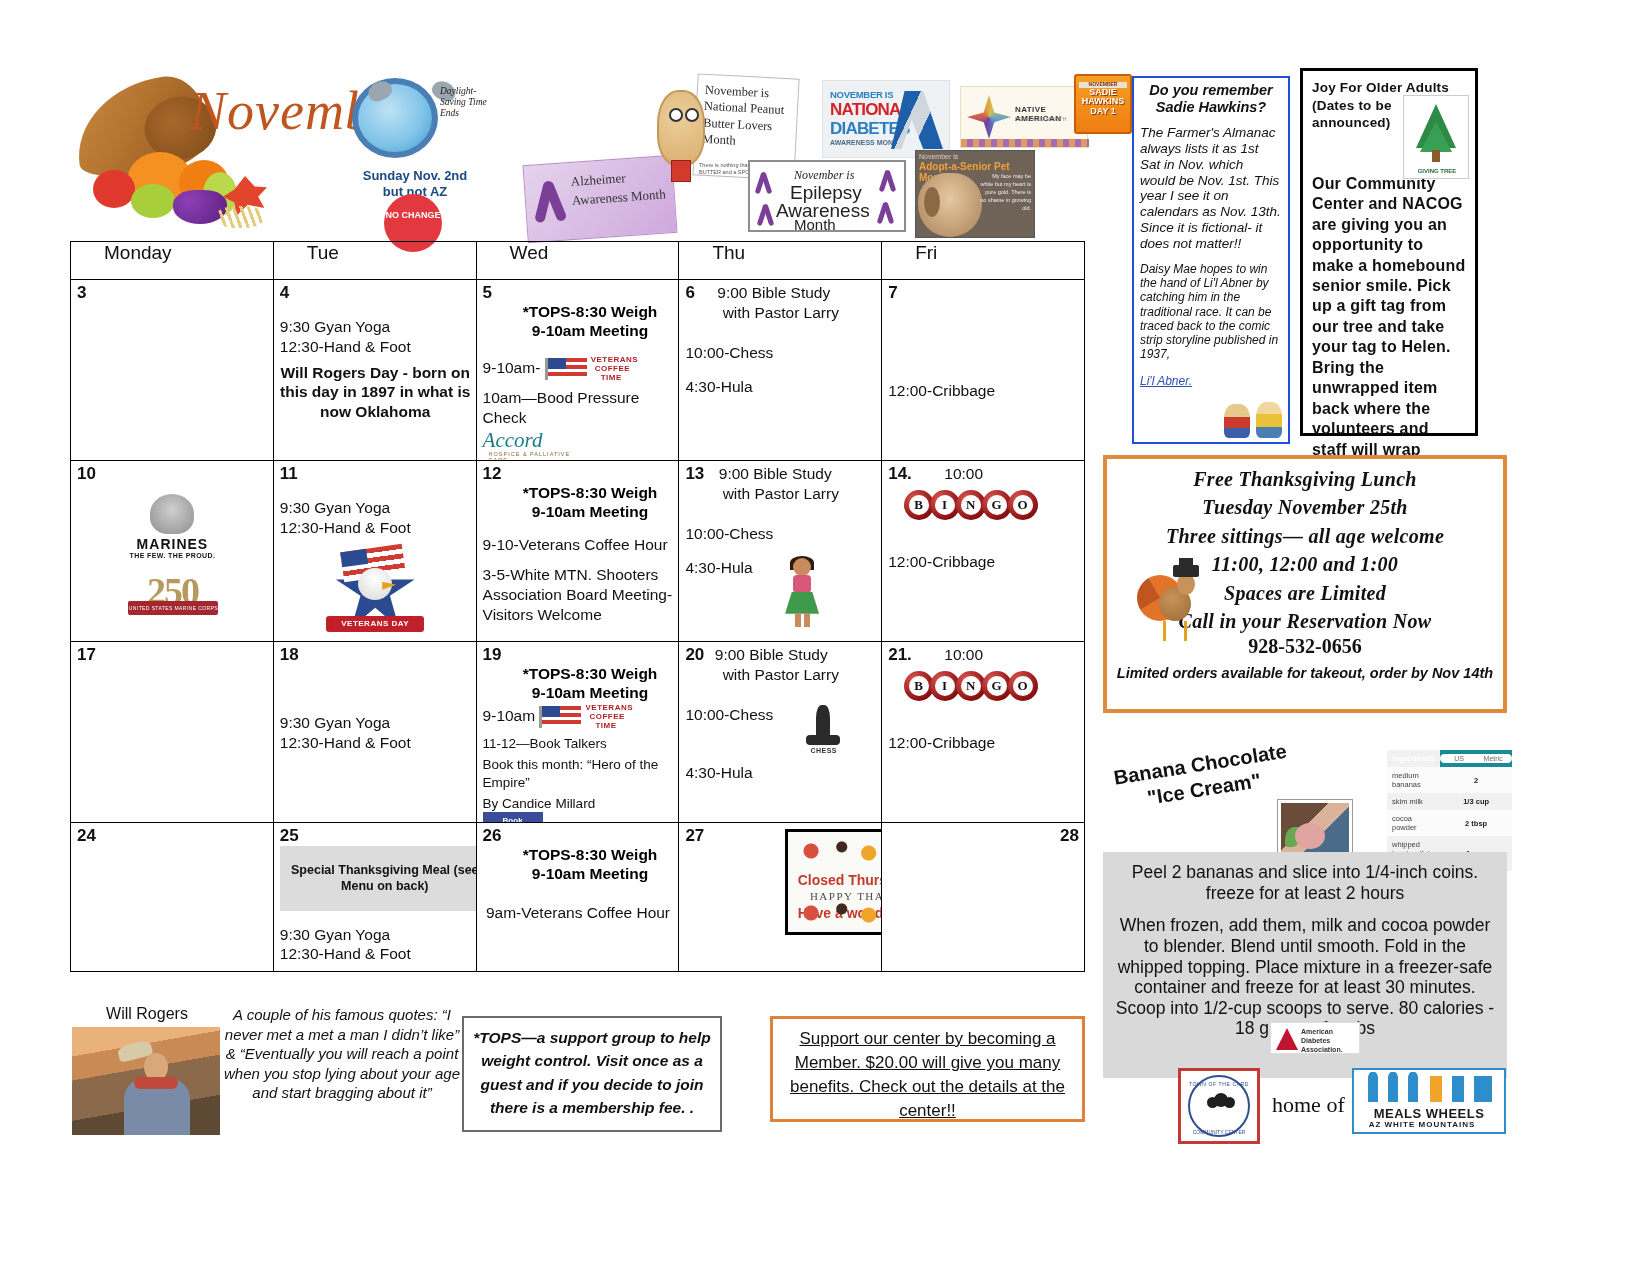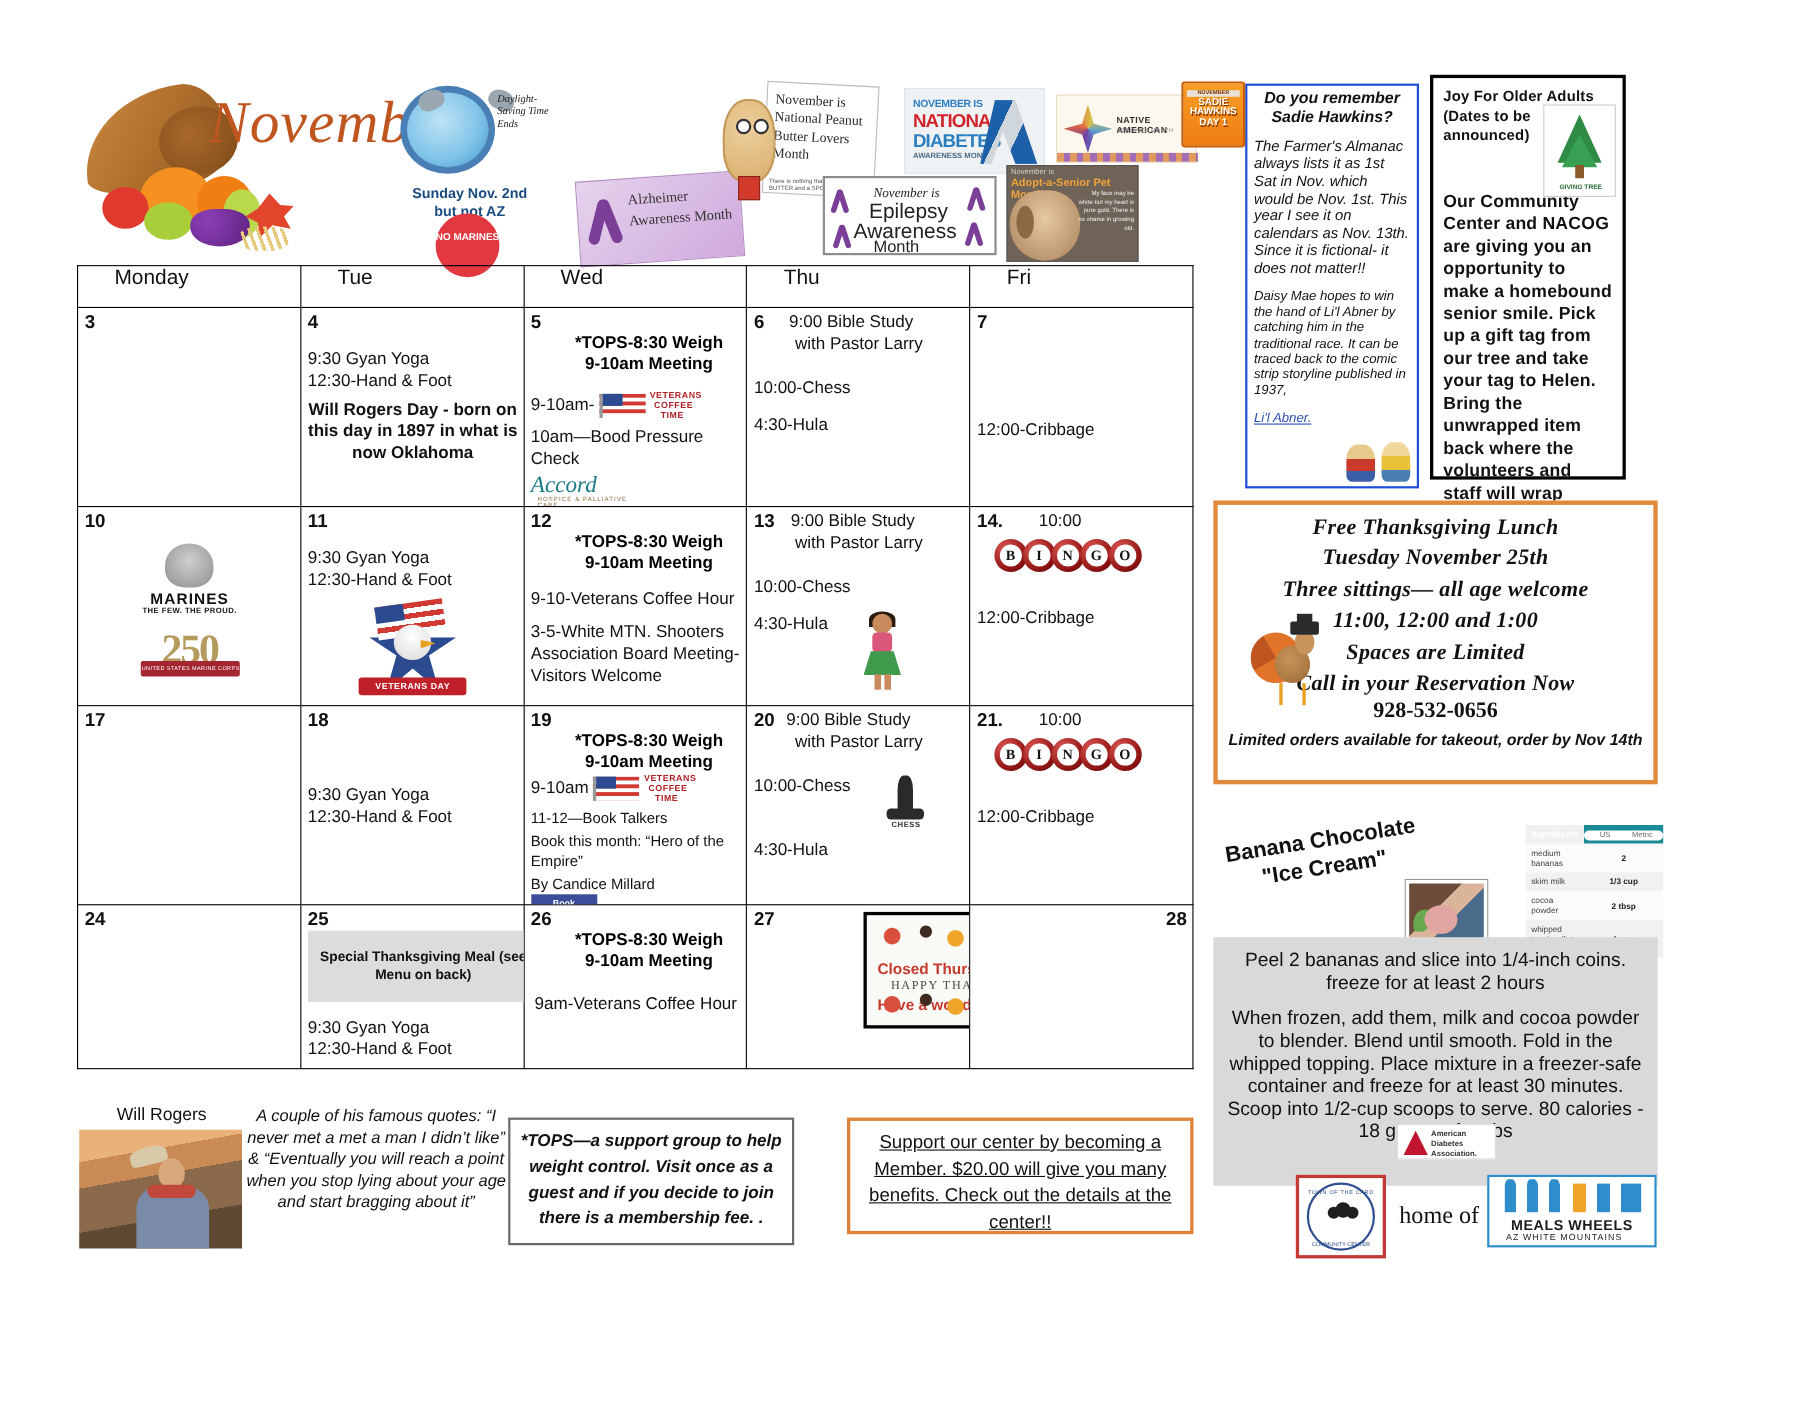--- a/index.html
+++ b/index.html
@@ -45,21 +45,21 @@
     background:repeating-linear-gradient(70deg,#e6c martin 0,#e6c97a 3px,transparent 3px,transparent 6px);
     background:repeating-linear-gradient(70deg,#e6c97a 0,#e6c97a 3px,transparent 3px,transparent 7px);
     border-radius:40%; }
   .nov-word {
     position:absolute; left:120px; top:18px;
     font-family:"Liberation Serif", serif; font-style:italic;
     font-size:54px; color:#c0561f; letter-spacing:1px;
   }
 
   
-  .dst { position:absolute; left:352px; top:72px; width:150px; height:160px; }
+  .dst { position:absolute; left:340px; top:72px; width:150px; height:160px; }
   .clock { position:absolute; left:12px; top:6px; width:86px; height:80px; border-radius:50%;
     background:radial-gradient(circle at 42% 38%,#bfe2f5 0%,#7fc4e8 58%,#3c93c9 100%);
     border:6px solid #4a7fb5; }
   .bell { position:absolute; width:24px; height:18px; background:#9aa6b0; border-radius:50% 50% 40% 40%; }
   .bl{ left:10px; top:-2px; transform:rotate(-25deg);} .br{ left:74px; top:-2px; transform:rotate(25deg);}
   .dstxt { position:absolute; left:100px; top:14px; width:60px; font-style:italic;
     font-family:"Liberation Serif",serif; font-size:9.5px; color:#222; line-height:1.15; }
   .dst-line { position:absolute; left:0; top:96px; width:150px; text-align:center;
     font-weight:bold; font-size:13px; color:#1a4a82; font-family:"Liberation Sans",sans-serif; }
   .dst-line2 { position:absolute; left:0; top:112px; width:150px; text-align:center;
@@ -409,21 +409,21 @@
       #2e8ecb 106px 118px);
   }
   .mow .dots{ position:absolute; left:14px; top:2px; width:124px; height:8px;
     background:
       radial-gradient(circle at 5px 4px,#2e8ecb 0 4px,transparent 5px),
       radial-gradient(circle at 25px 4px,#2e8ecb 0 4px,transparent 5px),
       radial-gradient(circle at 45px 4px,#2e8ecb 0 4px,transparent 5px);}
   .mow .t1{ position:absolute; left:0; top:36px; width:150px; text-align:center; font-size:13px;
     font-weight:bold; color:#1a1a1a; letter-spacing:0.5px;}
   .mow .t2{ position:absolute; left:0; top:50px; width:136px; text-align:center; font-size:8px;
-    font-weight:normal; color:#1a1a1a; letter-spacing:1px;}
+    font-weight:bold; color:#1a1a1a; letter-spacing:1px;}
 </style>
 </head>
 <body>
 
 <div class="page">
 
   <div class="header">
 
     <div class="nov-title">
       <div class="cornucopia">
@@ -441,21 +441,21 @@
     </div>
 
     <div class="dst">
       <div class="clock">
         <div class="bell bl"></div>
           <div class="bell br"></div>
       </div>
       <div class="dstxt">Daylight-Saving Time Ends</div>
       <div class="dst-line">Sunday Nov. 2nd</div>
       <div class="dst-line2">but not AZ</div>
-      <div class="nochange">NO MARINES</div>
+      <div class="nochange">NO CHANGE</div>
     </div>
 
 
     <div class="alz">
       <div class="rb">
           <div class="ribbon"></div>
         </div>
       <div class="t">Alzheimer Awareness Month</div>
     </div>
 

